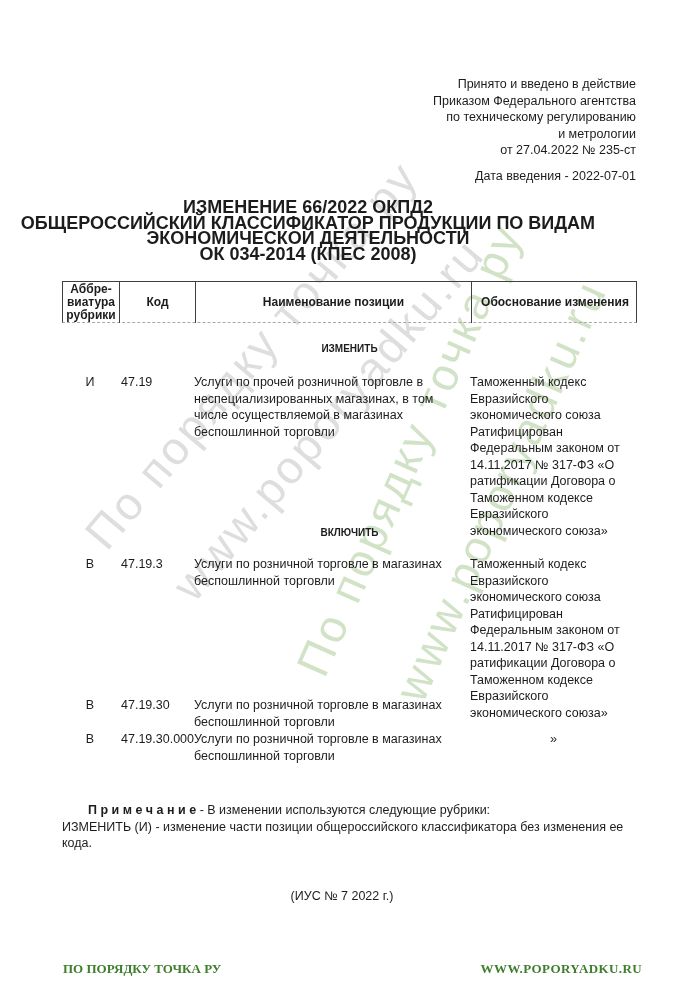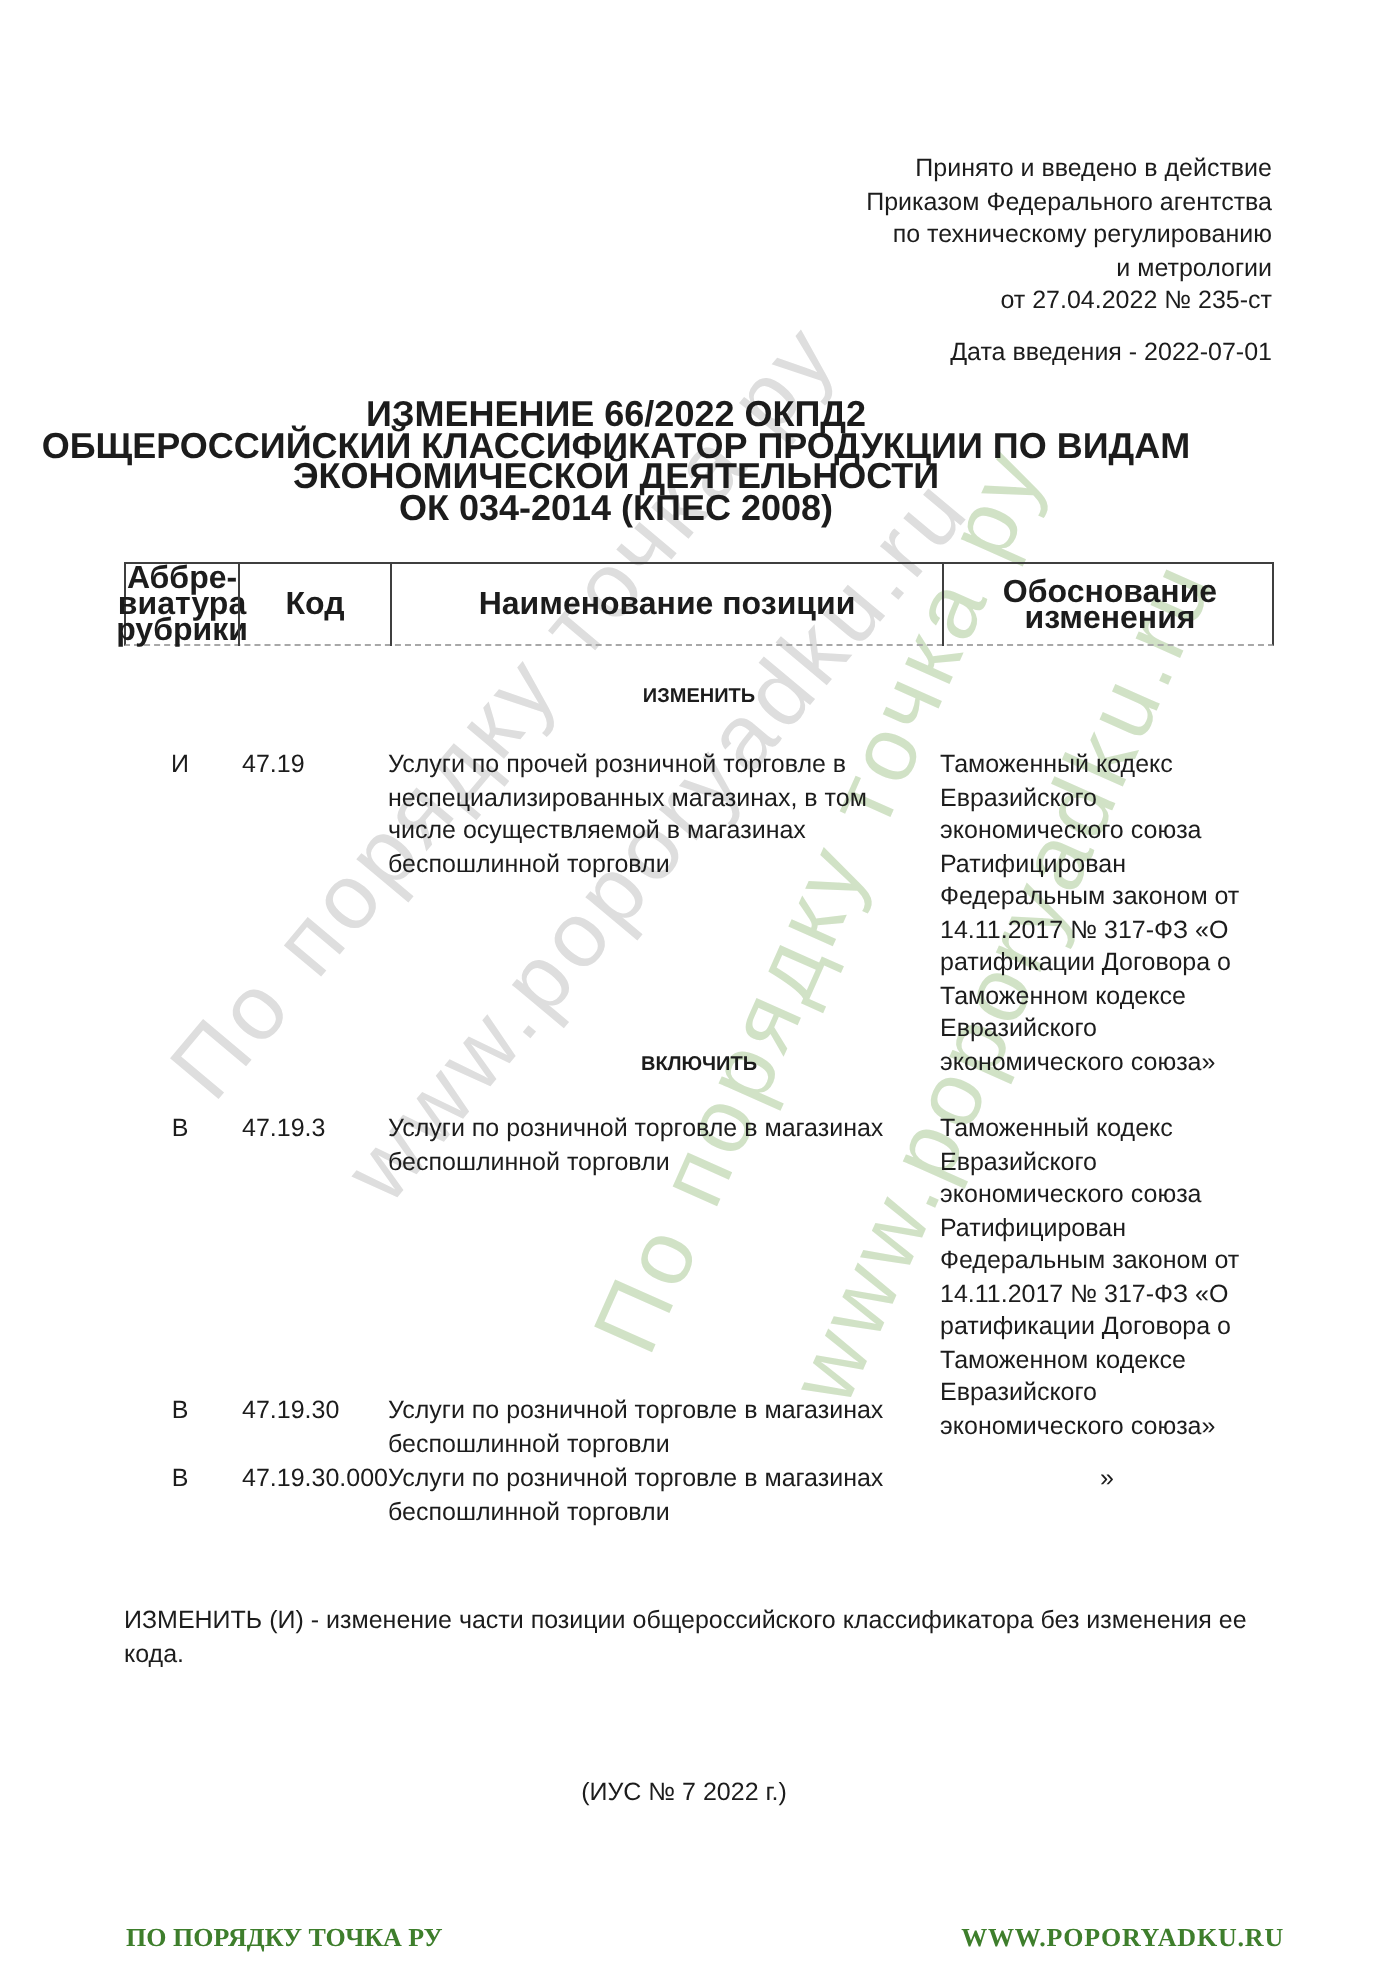--- a/index.html
+++ b/index.html
@@ -48,21 +48,21 @@
     text-align:center;font-weight:bold;
     font-size:18px;line-height:15.5px;
   }
   
   .thead{
     position:absolute;left:62px;top:281px;width:575px;height:42px;
     display:grid;grid-template-columns:56px 76px 276px 167px;
     border:1px solid #3f3f3f;
     border-bottom:1px dashed #a8a8a8;
     box-sizing:border-box;
-    font-weight:bold;font-size:16px;line-height:13px;
+    font-weight:bold;font-size:12px;line-height:13px;
   }
   .thead .hc{
     display:flex;align-items:center;justify-content:center;
     text-align:center;white-space:pre-line;padding:1px 2px;
     box-sizing:border-box;
   }
   .thead .hc + .hc{border-left:1px solid #3f3f3f;}
   .sec-head{
     position:absolute;left:62px;width:575px;
     text-align:center;font-weight:bold;font-size:10px;
@@ -168,20 +168,21 @@
   </div>
 
   <div class="trow" style="top:731px">
     <div class="c-abbr">В</div>
     <div class="c-code">47.19.30.000</div>
     <div class="c-name">Услуги по розничной торговле в магазинах беспошлинной торговли</div>
     <div class="c-just center">»</div>
   </div>
 
   <div class="note">
+    <p class="p1"><span class="note-label">П р и м е ч а н и е</span><span> - В изменении используются следующие рубрики:</span></p>
     <p>ИЗМЕНИТЬ (И) - изменение части позиции общероссийского классификатора без изменения ее кода.</p>
   </div>
 
   <div class="ius">(ИУС № 7 2022 г.)</div>
 
   <div class="footer">
     <span class="f-left">ПО ПОРЯДКУ ТОЧКА РУ</span>
     <span class="f-right">WWW.POPORYADKU.RU</span>
   </div>
 

